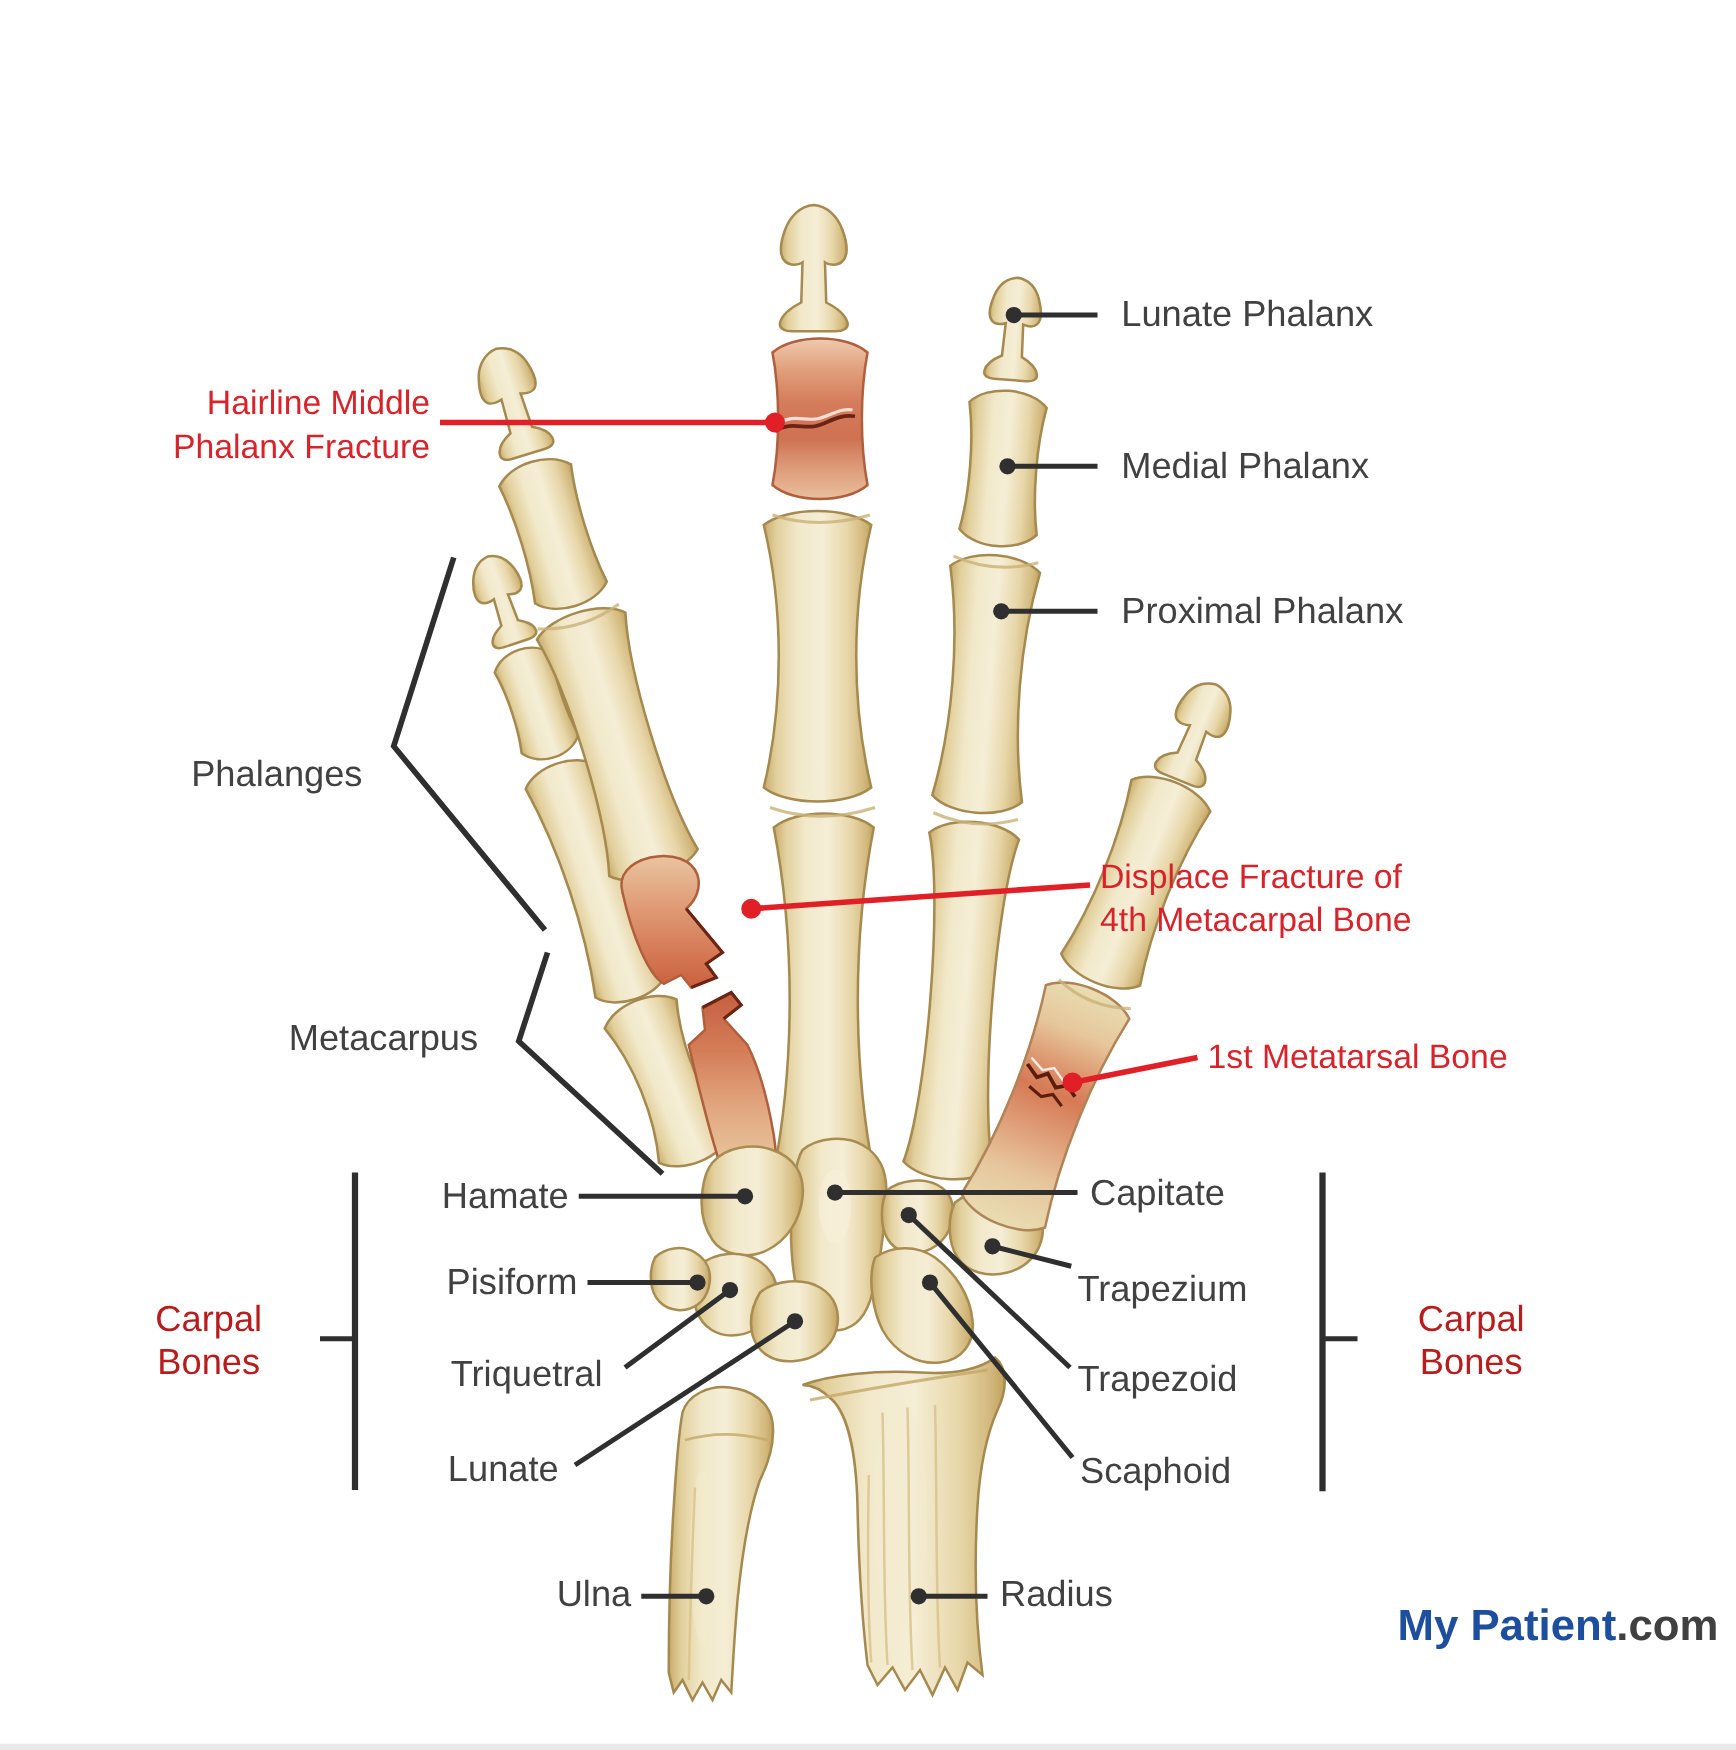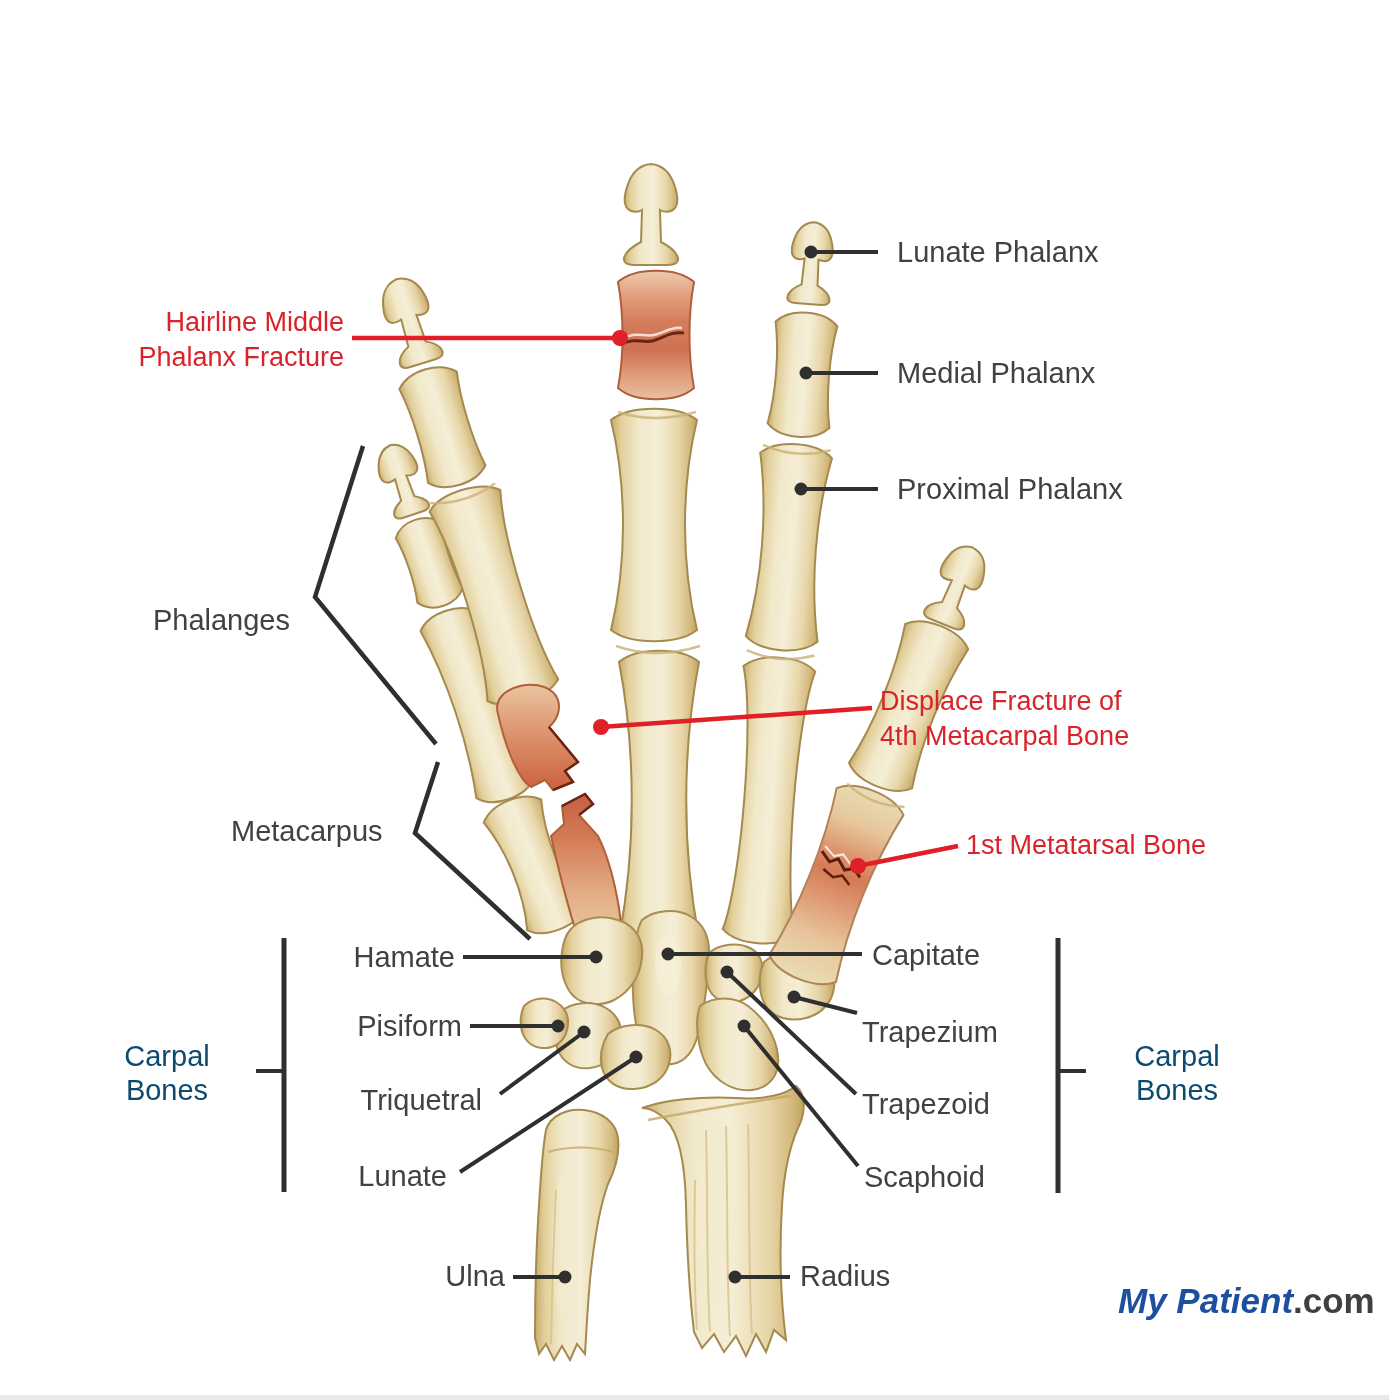--- a/index.html
+++ b/index.html
@@ -3,29 +3,29 @@
 <meta charset="utf-8">
 <style>
   html,body{margin:0;padding:0;background:#ffffff;}
   #stage{position:relative;width:1389px;height:1400px;background:#ffffff;overflow:hidden;
          font-family:"Liberation Sans", sans-serif;}
   #artwork{position:absolute;left:0;top:0;}
   .lbl{position:absolute;color:#414141;font-size:29px;line-height:34px;white-space:nowrap;}
   .red-lbl{position:absolute;color:#d9232a;font-size:27px;line-height:35px;white-space:nowrap;}
   #page-title{position:absolute;top:48px;left:0;width:1320px;text-align:center;
               font-size:44px;font-weight:bold;color:#4a4a4a;letter-spacing:1px;}
-  .carpal-group{position:absolute;width:110px;text-align:center;font-size:29px;line-height:34px;color:#0c4a6e;}
+  .carpal-group{position:absolute;width:110px;text-align:center;font-size:29px;line-height:34px;color:#b91c1c;}
   .right-align{text-align:right;}
   #logo{position:absolute;left:1118px;top:1282px;width:265px;}
   .logo-row1{display:flex;align-items:flex-end;position:relative;}
   .logo-rehab{font-size:42px;font-weight:bold;color:#86b1e1;letter-spacing:0px;line-height:40px;}
   .logo-fig{margin-left:4px;margin-bottom:2px;}
   .logo-copy{position:absolute;right:-4px;top:-6px;font-size:16px;color:#1e4f9e;}
   .logo-row2{margin-top:2px;line-height:34px;}
-  .logo-my{font-size:35px;font-weight:bold;color:#1e4f9e;font-style:italic;}
+  .logo-my{font-size:35px;font-weight:bold;color:#1e4f9e;}
   .logo-com{font-size:35px;color:#404040;font-weight:bold;}
 </style>
 </head>
 <body>
 
 <div id="stage">
 
   <svg id="artwork" width="1389" height="1400" viewBox="0 0 1389 1400">
     <defs>
       <linearGradient id="boneGrad" x1="0" y1="0" x2="1" y2="0">

